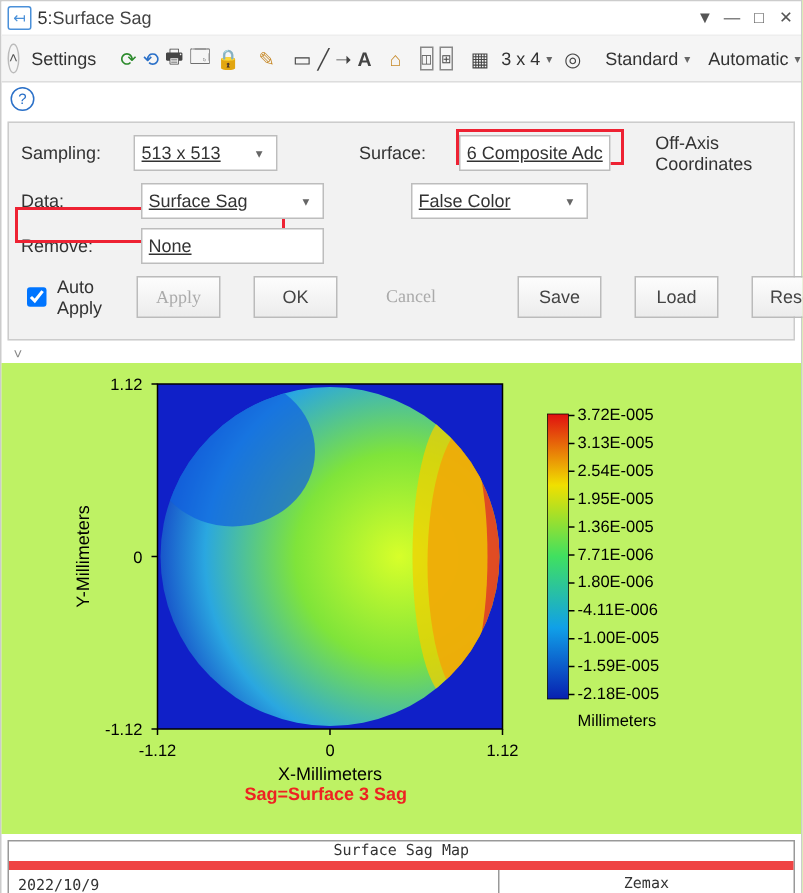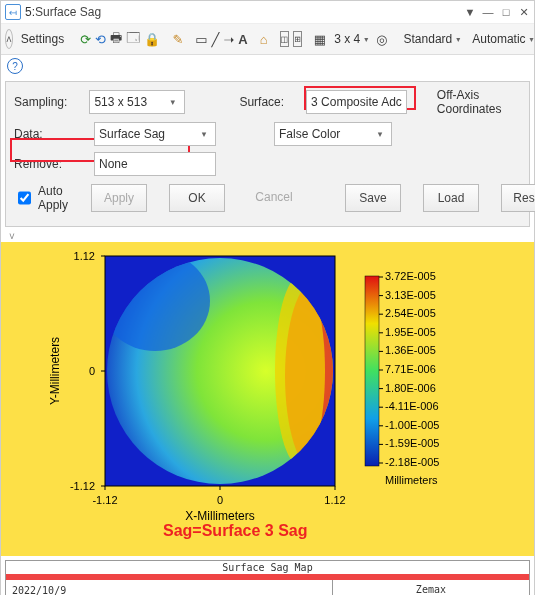--- a/index.html
+++ b/index.html
@@ -14,30 +14,30 @@
   .toolbar .circbtn { width:18px; height:18px; border:1px solid #bbb; border-radius:50%; display:flex; align-items:center; justify-content:center; font-size:10px; color:#555; }
   .toolbar .sep { width:1px; height:20px; background:#ccc; margin:0 2px; }
   .toolbar .ico { width:16px; height:16px; display:flex; align-items:center; justify-content:center; font-size:13px; color:#444; }
   .toolbar .dd::after { content:"▾"; font-size:8px; color:#666; margin-left:2px; }
   .helprow { height:22px; display:flex; align-items:center; padding-left:6px; color:#2a70c8; font-size:13px; }
   .panel { background:#f2f2f2; border:1px solid #ccc; margin:4px; padding:6px 8px 8px 8px; position:relative; }
   .hl { border:2px solid #e23; position:absolute; pointer-events:none; box-sizing:border-box; }
   .row { display:flex; align-items:center; gap:22px; margin-bottom:6px; }
   .row label { width:58px; color:#333; }
   .combo { border:1px solid #bdbdbd; background:#fff; height:22px; display:flex; align-items:center; padding:0 4px; position:relative; }
-  .combo .val { flex:1; overflow:hidden; white-space:nowrap; font-size:12px; }
+  .combo .val { flex:1; overflow:hidden; white-space:nowrap; font-size:12px;text-decoration:underline; }
   .combo .ar { width:14px; text-align:center; color:#666; font-size:9px; }
   .btn2 { border:1px solid #bbb; background:linear-gradient(#fdfdfd,#ececec); height:26px; min-width:54px; display:flex; align-items:center; justify-content:center; font-size:12px; color:#444; }
-  .btn2.disabled { color:#aaa; }
+  .btn2.disabled { color:#aaa;font-family:Liberation Serif, serif; }
   .chk { display:flex; align-items:center; gap:4px; }
   .chk input { width:14px; height:14px; }
-  .plotarea { background:#fde047; padding:4px 4px 0 4px; }
+  .plotarea { background:#bef264; padding:4px 4px 0 4px; }
   .plotwrap { position:relative; width:430px; height:310px; margin-left:40px; }
   svg { display:block; }
-  .redtxt { position:absolute; color:#e22; font-weight:bold; font-size:16px; }
+  .redtxt { position:absolute; color:#e22; font-weight:bold; font-size:12px; }
   .infobox { border:1px solid #999; margin:4px; font-family: Consolas, monospace; font-size:10px; }
   .infobox .hdr { text-align:center; border-bottom:6px solid #ef4444; font-size:10px; padding:1px 0; }
   .infobox .cols { display:flex; }
   .infobox .c1 { flex:1.6; padding:4px 6px; line-height:1.35; }
   .infobox .c2 { flex:1; border-left:1px solid #999; text-align:center; font-size:10px; display:flex; flex-direction:column; }
   .infobox .c2 .top { flex:1; border-bottom:1px solid #999; padding:4px 2px; }
 </style>
 </head>
 <body>
 
@@ -103,21 +103,21 @@
 
     <div class="row">
       <label>Sampling:</label>
       <div class="combo" style="width:112px">
         <span class="val">513 x 513</span>
           <span class="ar">▾</span>
       </div>
       <div style="width:14px"></div>
       <label style="width:50px">Surface:</label>
       <div class="combo" style="width:108px">
-        <span class="val">3 Composite Adc</span>
+        <span class="val">6 Composite Adc</span>
       </div>
       <span style="margin-left:8px">Off-Axis Coordinates</span>
     </div>
 
     <div class="row">
       <label>Data:</label>
       <div class="combo" style="width:112px">
         <span class="val">Surface Sag</span>
           <span class="ar">▾</span>
       </div>

